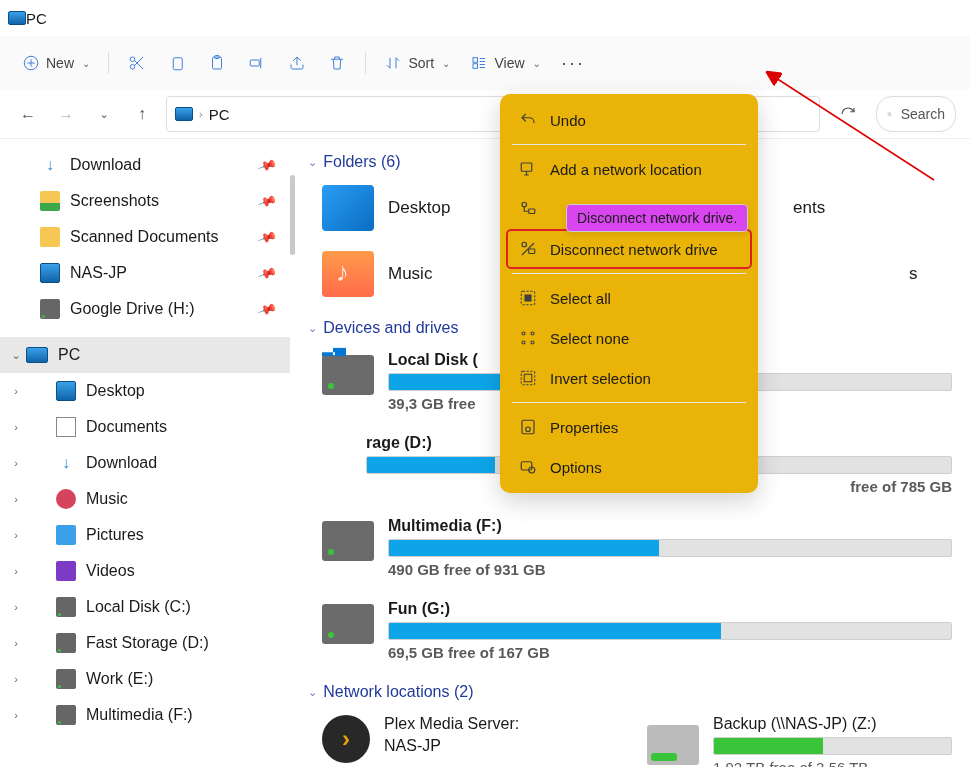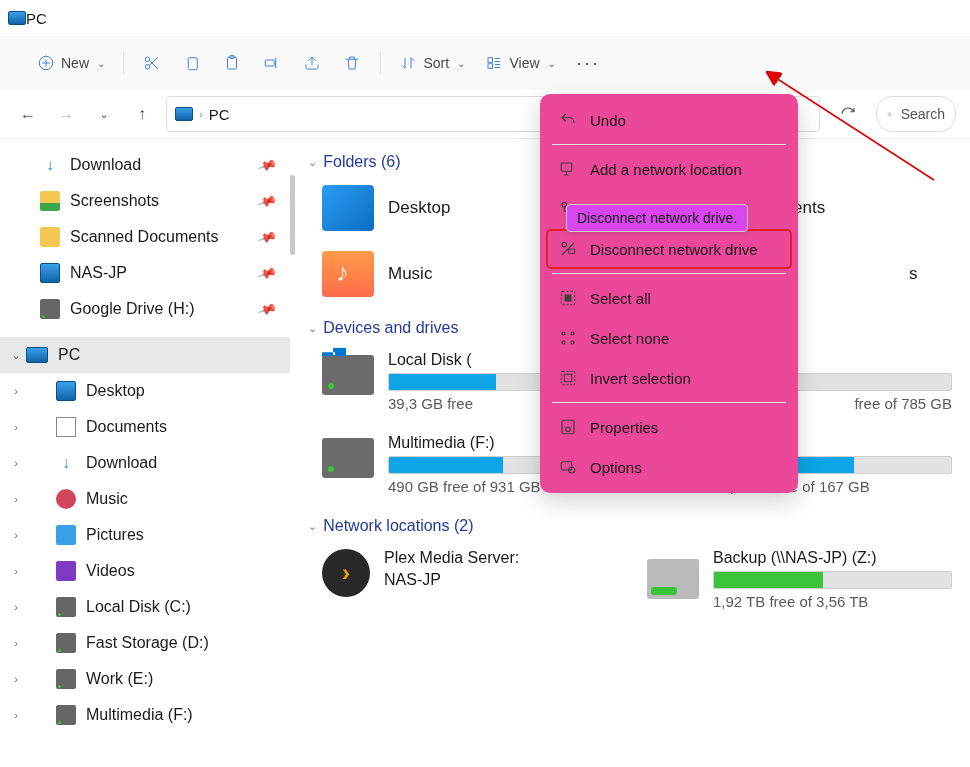--- a/index.html
+++ b/index.html
@@ -2,21 +2,21 @@
 <html><head>
 <meta charset="utf-8">
 <style>
 * { box-sizing: border-box; margin: 0; padding: 0; font-family: "Segoe UI", sans-serif; }
 body { width: 970px; height: 767px; background: #fff; color: #1a1a1a; overflow: hidden; position: relative; }
 
 
 .title-bar { display: flex; align-items: center; padding: 4px 8px; height: 36px; font-size: 15px; }
 
 
-.toolbar { display: flex; align-items: center; height: 54px; padding: 0 29px; gap: 4px; background: #fafafa; }
+.toolbar { display: flex; align-items: center; height: 54px; padding: 0 14px; gap: 4px; background: #fafafa; }
 .tb-btn { display: flex; align-items: center; justify-content: center; height: 36px; min-width: 36px; padding: 0 8px; border-radius: 4px; color: #444; font-size: 14px; gap: 6px; background: transparent; border: none; }
 .tb-sep { width: 1px; height: 22px; background: #ddd; margin: 0 6px; }
 .chev { font-size: 10px; color: #666; margin-left: 2px; }
 .tb-icon { width: 18px; height: 18px; stroke: #3b7dd8; fill: none; stroke-width: 1.3; }
 
 
 .nav-row { display: flex; align-items: center; height: 48px; padding: 8px 14px; gap: 10px; }
 .nav-arrow { width: 28px; height: 28px; display: flex; align-items: center; justify-content: center; color: #555; font-size: 16px; background: transparent; border: none; border-radius: 4px; }
 .addr-bar { flex: 1; display: flex; align-items: center; border: 1px solid #ddd; border-radius: 4px; height: 36px; padding: 0 8px; gap: 6px; }
 .crumb { font-size: 15px; }
@@ -38,40 +38,40 @@
 
 .content { flex: 1; overflow: auto; padding: 8px 18px; position: relative; }
 .scroll-thumb { position: absolute; left: 0; top: 36px; width: 5px; height: 80px; background: #c9c9c9; border-radius: 3px; }
 .group-header { display: flex; align-items: center; gap: 6px; color: #213a9c; font-size: 16px; margin: 6px 0 14px 0; }
 .group-header .chev-d { font-size: 11px; color: #6a7aba; }
 .folders-grid { display: grid; grid-template-columns: 1fr 1fr; row-gap: 20px; column-gap: 20px; margin-left: 14px; margin-bottom: 22px; }
 .folder-tile { display: flex; align-items: center; gap: 14px; }
 .folder-tile .ficon { width: 52px; height: 46px; border-radius: 4px; }
 .folder-tile .flabel { font-size: 17px; }
 
-.drives-grid { display: grid; grid-template-columns: 1fr 1fr; row-gap: 22px; column-gap: 20px; margin-left: 14px; margin-bottom: 22px; }
+.drives-grid { display: grid; grid-template-columns: 1fr; row-gap: 22px; column-gap: 20px; margin-left: 14px; margin-bottom: 22px; font-weight: bold; }
 .drive-tile { display: flex; gap: 14px; }
 .drive-tile .dicon { width: 52px; height: 40px; background: #6b6b6b; border-radius: 3px; position: relative; flex-shrink: 0; margin-top: 4px; }
 .drive-tile .dicon.win::before { content: ''; position: absolute; top: -15px; left: 0; width: 48px; height: 18px; background: #0078d4; clip-path: polygon(54% 0,100% 0,100% 100%,54% 100%,54% 54%,46% 54%,46% 100%,0 100%,0 54%,46% 54%,46% 0,54% 0); transform: scale(0.5) translate(-24px,6px); }
 .drive-tile .dicon::after { content: ''; position: absolute; bottom: 6px; left: 6px; width: 6px; height: 6px; background: #3ac43a; border-radius: 50%; }
 .drive-info { flex: 1; }
 .drive-name { font-size: 16px; margin-bottom: 4px; }
 .bar { height: 18px; background: #e2e2e2; border: 1px solid #cfcfcf; border-radius: 2px; overflow: hidden; }
 .bar .fill { height: 100%; background: #0da5e8; }
 .bar .fill.green { background: #3ac43a; }
 .drive-free { color: #5a5a5a; font-size: 15px; margin-top: 4px; }
 
 .net-grid { display: grid; grid-template-columns: 1fr 1fr; column-gap: 20px; margin-left: 14px; }
 .net-tile { display: flex; gap: 14px; }
 .plex-icon { width: 48px; height: 48px; background: #282828; border-radius: 50%; display: flex; align-items: center; justify-content: center; color: #e5a00d; font-size: 24px; font-weight: bold; }
 .netdrive-icon { width: 52px; height: 40px; background: #bbb; border-radius: 3px; position: relative; margin-top: 10px; flex-shrink: 0; }
 .netdrive-icon::before { content:''; position:absolute; bottom: 4px; left: 4px; width: 26px; height: 8px; background: #3ac43a; border-radius: 3px; }
 
 
-.ctx-menu { position: absolute; left: 540px; top: 94px; width: 258px; background: #ec4899; border-radius: 10px; box-shadow: 0 8px 24px rgba(0,0,0,0.18); padding: 6px; z-index: 50; }
+.ctx-menu { position: absolute; left: 500px; top: 94px; width: 258px; background: #eab308; border-radius: 10px; box-shadow: 0 8px 24px rgba(0,0,0,0.18); padding: 6px; z-index: 50; }
 .ctx-item { display: flex; align-items: center; height: 40px; padding: 0 10px; gap: 12px; font-size: 15px; border-radius: 5px; border: 2px solid transparent; }
 .ctx-item.hl-red { border: 2px solid #d22; }
 .ctx-item .cicon { width: 20px; height: 20px; display:flex; align-items:center; justify-content:center; color: #404040; }
 .ctx-sep { height: 1px; background: #e6e6e6; margin: 4px 6px; }
 
 .tooltip { position: absolute; left: 566px; top: 204px; background: #d946ef; border: 1px solid #ccc; border-radius: 4px; padding: 5px 10px; font-size: 14px; z-index: 60; box-shadow: 0 2px 6px rgba(0,0,0,0.1);}
 
 .annot-arrow { position: absolute; stroke: #d00; fill: #d00; z-index: 55; }
 
 

